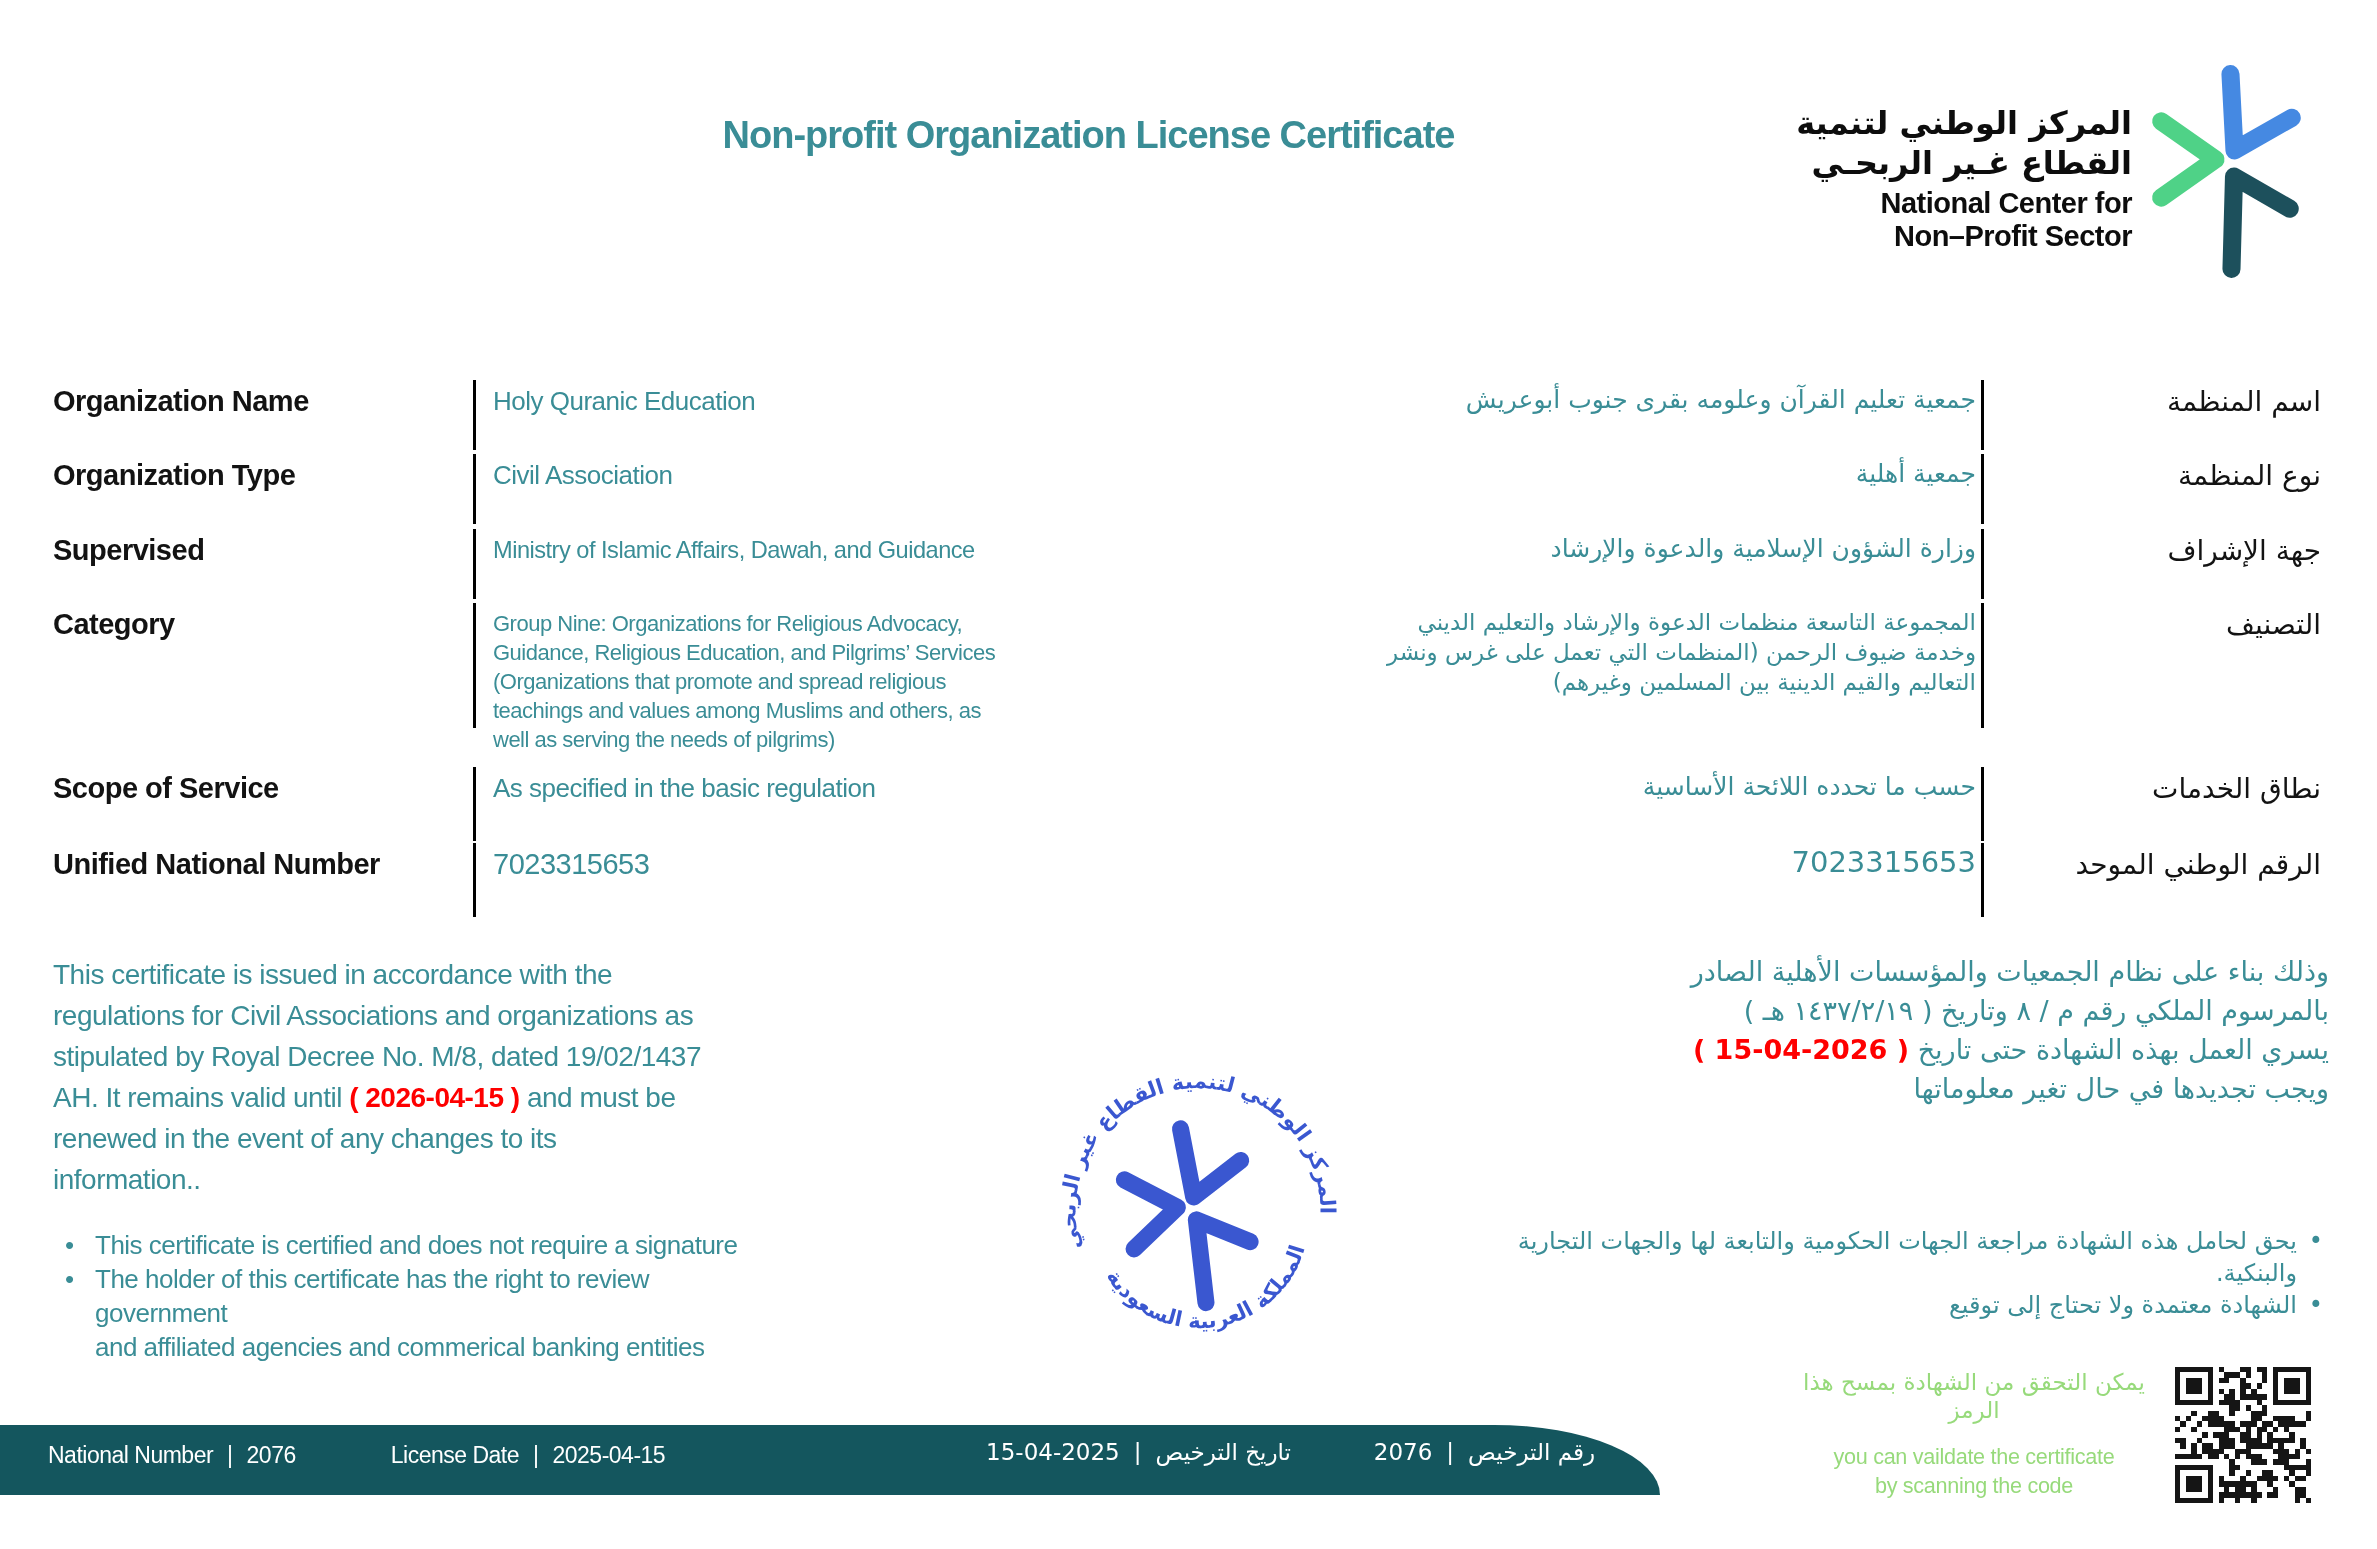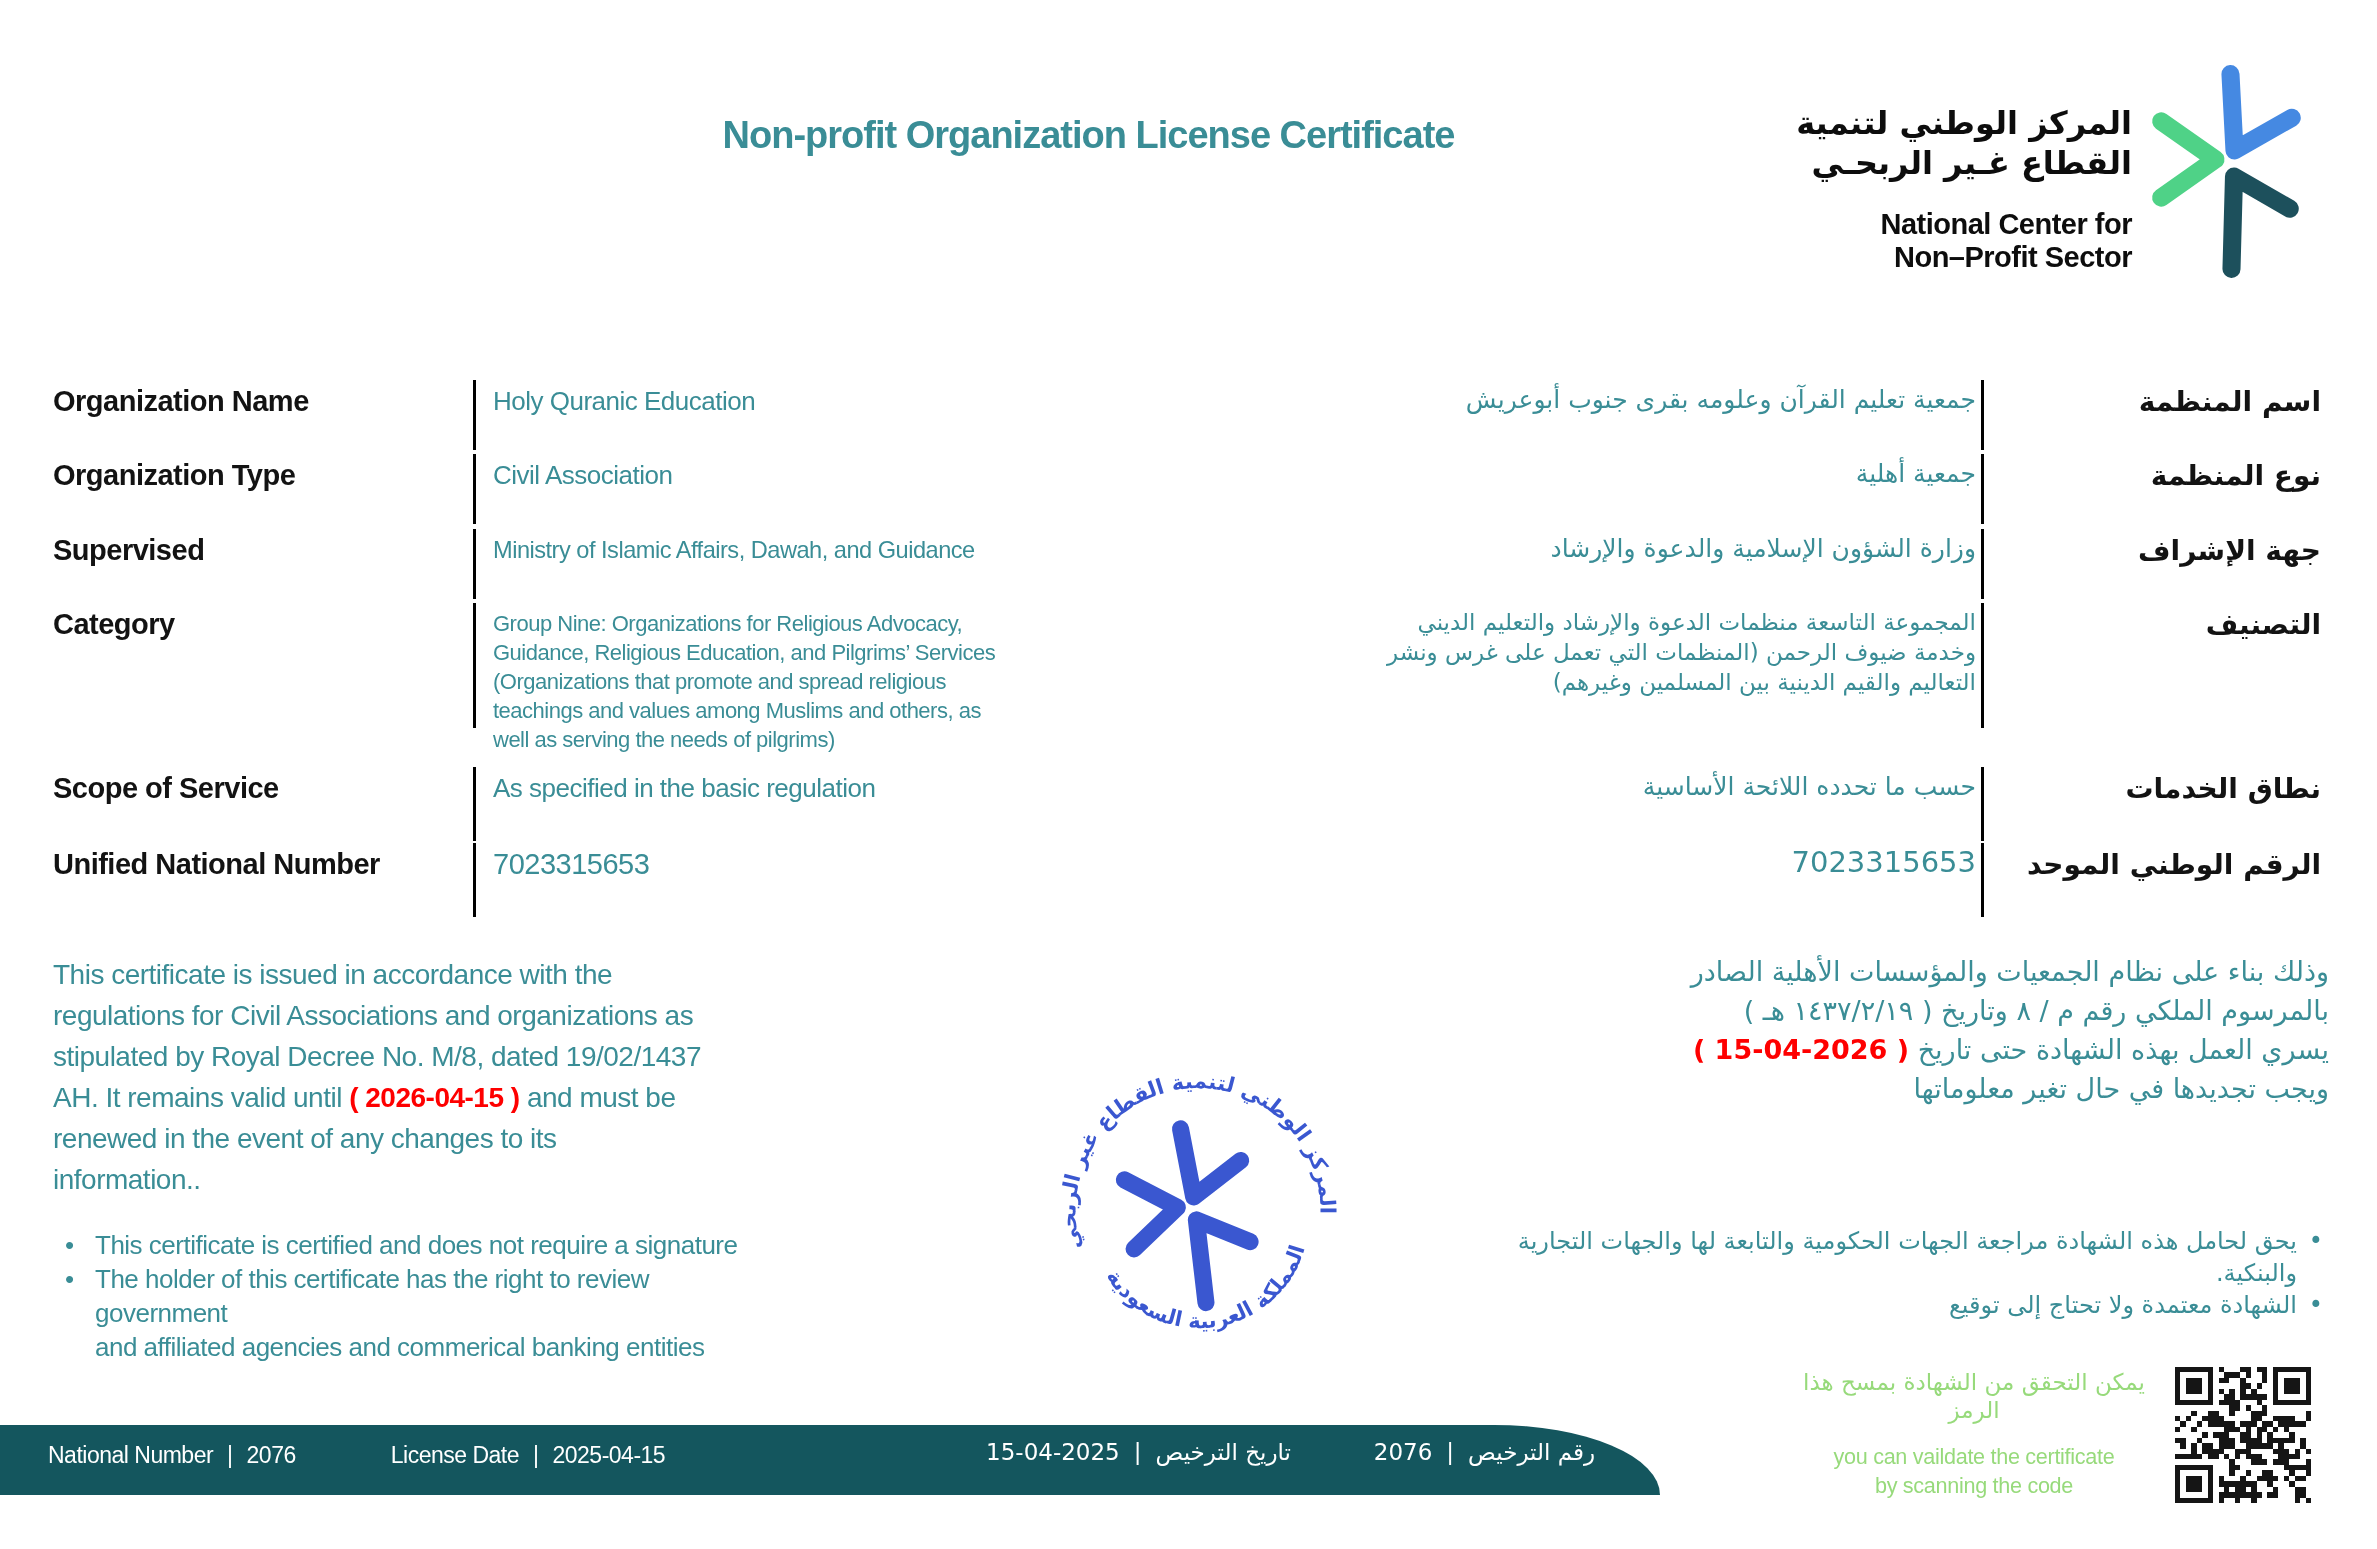--- a/index.html
+++ b/index.html
@@ -9,32 +9,32 @@
   .pre{white-space:pre-line;}
 
   
   .title-block{position:absolute;left:587px;top:108px;width:1003px;text-align:center;color:#3a8d96;}
   .title-ar{font-size:43px;font-weight:700;line-height:55px;}
   .title-en{font-size:38px;font-weight:700;line-height:48px;letter-spacing:-1px;margin-top:3px;text-align:center;}
 
   .logo-text{position:absolute;left:1776px;top:103px;width:356px;text-align:right;color:#0d0d0d;}
   .logo-text .lar{font-size:32px;font-weight:700;line-height:40px;}
   .logo-text .len{font-size:29px;font-weight:700;line-height:33px;letter-spacing:-0.5px;}
-  .logo-text .len-block{margin-top:25px;}
+  .logo-text .len-block{margin-top:4px;}
   .logo-mark{position:absolute;left:2147px;top:50px;}
 
   
   .row{position:absolute;left:0;width:2377px;}
   .c-en-label{position:absolute;left:53px;top:5px;font-size:29px;font-weight:700;color:#131313;letter-spacing:-0.5px;}
   .v-sep{position:absolute;background:#000;width:3px;top:0;}
   .sep-en{left:473px;}
   .sep-ar{left:1981px;}
   .c-en-value{position:absolute;left:493px;top:6px;width:672px;font-size:26px;line-height:30px;color:#3a8d96;letter-spacing:-0.5px;}
   .c-ar-value{position:absolute;right:401px;top:4px;width:682px;font-size:25px;line-height:31px;color:#3a8d96;text-align:right;}
-  .c-ar-label{position:absolute;right:56px;top:5px;width:331px;font-size:28px;font-weight:700;color:#131313;}
+  .c-ar-label{position:absolute;right:56px;top:5px;width:331px;font-size:28px;font-weight:400;color:#131313;}
 
   
   .para-en{position:absolute;left:53px;top:954px;width:908px;font-size:28px;line-height:41px;
            color:#3a8d96;letter-spacing:-0.5px;}
   .red{color:#fe0000;font-weight:700;}
   .bullets-en{position:absolute;left:60px;top:1228px;width:878px;color:#3a8d96;}
   .bullets-en .li{position:relative;padding-left:35px;font-size:26px;line-height:34px;letter-spacing:-0.5px;}
   .bullets-en .li::before{content:"•";position:absolute;left:5px;top:0;font-size:26px;}
 
   .para-ar{position:absolute;right:48px;top:952px;width:853px;font-size:27px;line-height:39px;

